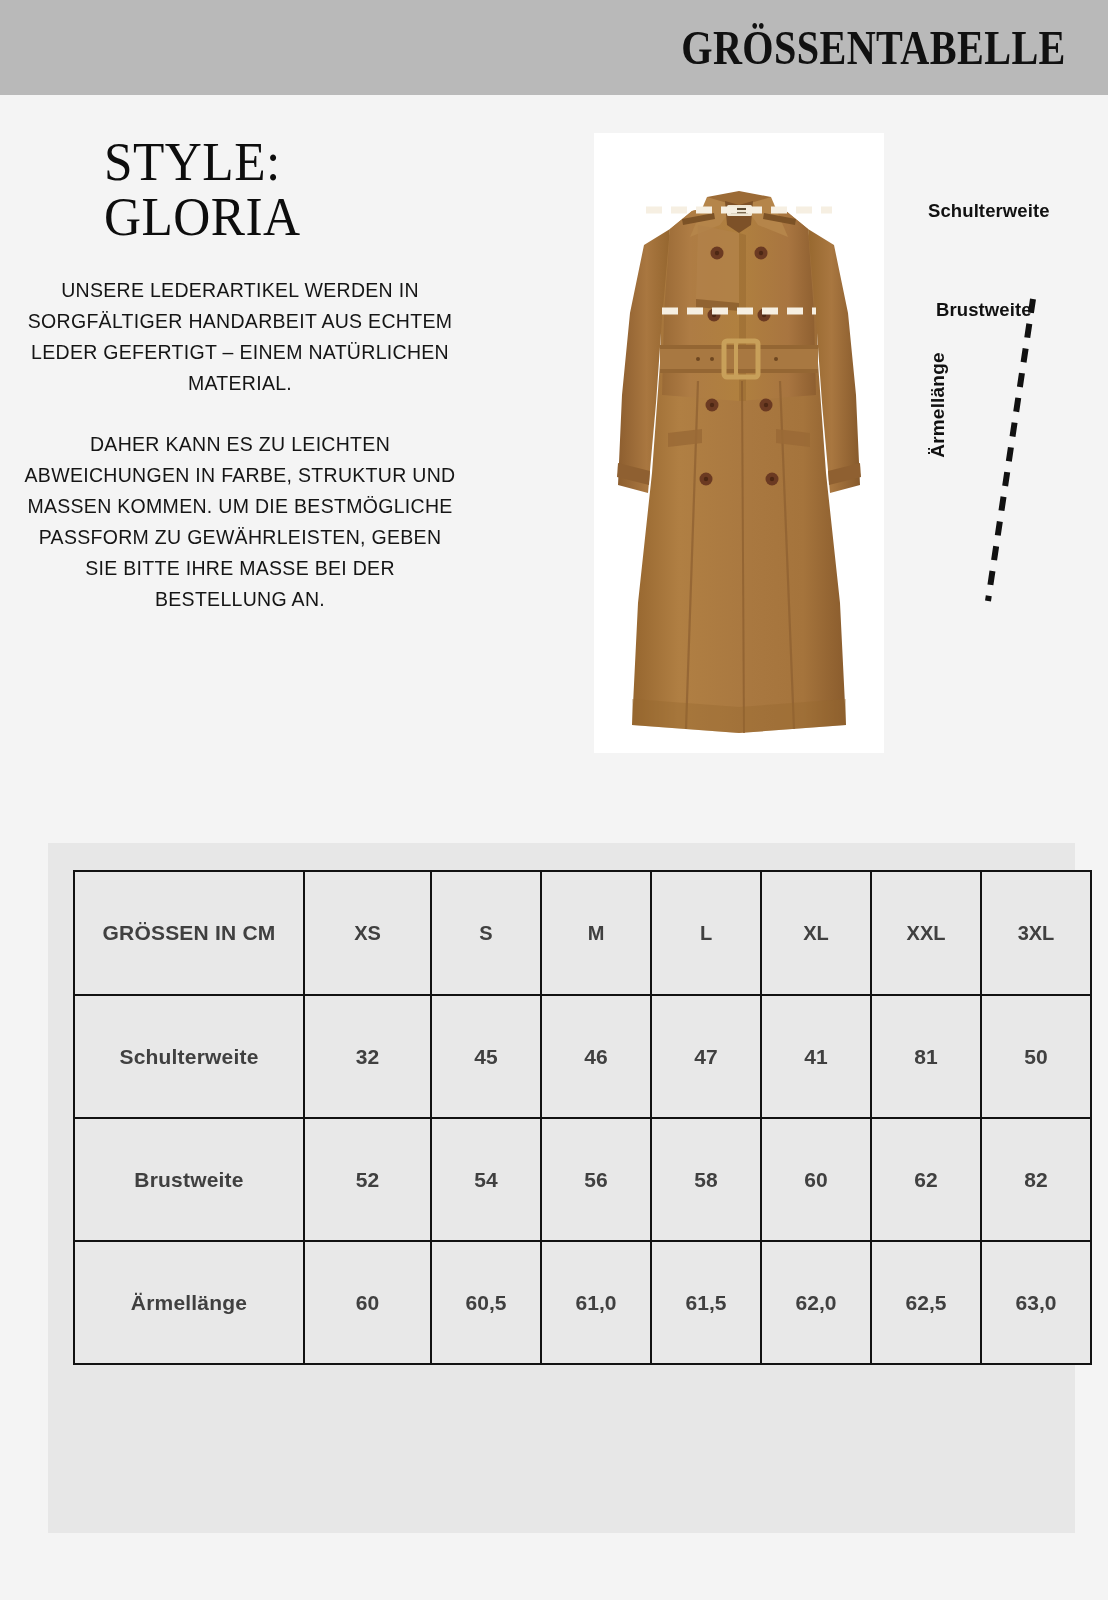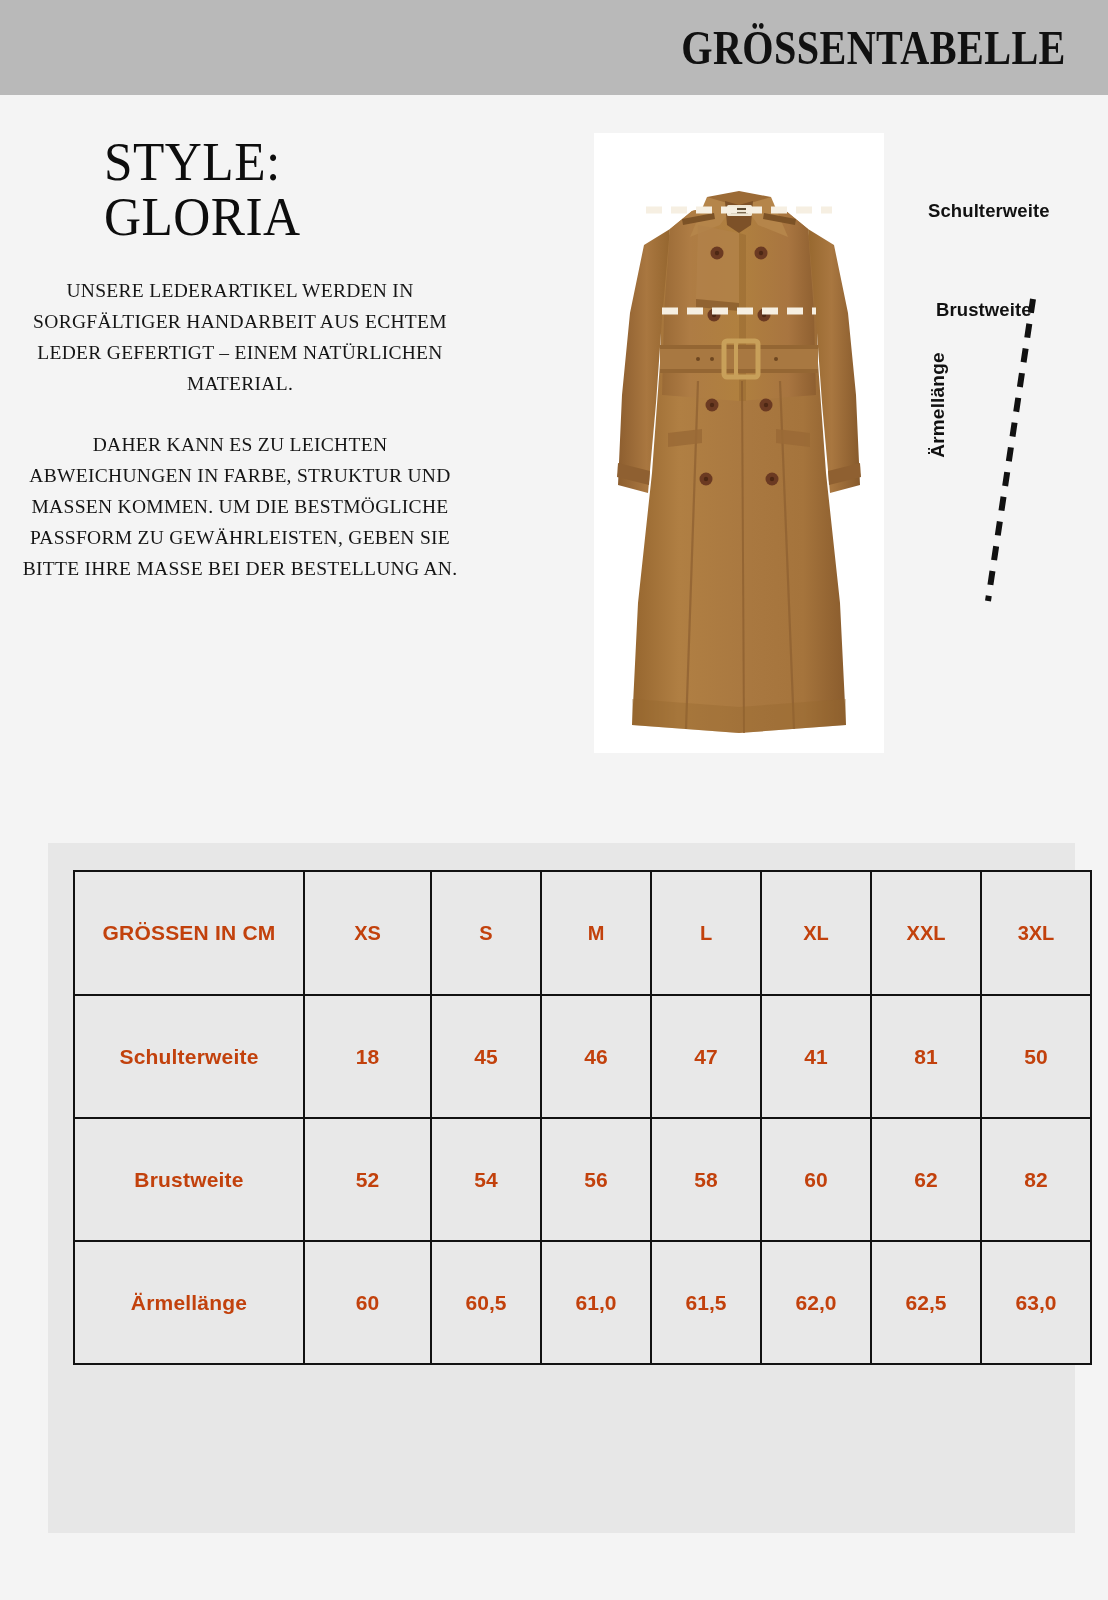--- a/index.html
+++ b/index.html
@@ -65,21 +65,21 @@
   .body-text {
     margin: 30px 0 0 0;
     text-align: center;
     font-size: 19.5px;
     line-height: 31px;
     letter-spacing: 0.3px;
     color: #151515;
     font-weight: 400;
     padding: 0 16px 0 14px;
   }
-  .body-text p { margin: 0; font-family: Liberation Serif, serif; }
+  .body-text p { margin: 0; }
   .body-text p + p { margin-top: 30px; }
 
   
   .product-area {
     position: absolute;
     left: 470px; top: 0px;
     width: 638px; height: 740px;
   }
 
   .sleeve-label {
@@ -135,21 +135,21 @@
     table-layout: fixed;
     background: #e8e8e8;
   }
   table.size-table th,
   table.size-table td {
     border: 2.5px solid #121212;
     text-align: center;
     vertical-align: middle;
     font-size: 20px;
     font-weight: 700;
-    color: #c2410c;
+    color: #404040;
     background: #e8e8e8;
     padding: 0;
     height: 121px;
   }
   table.size-table th.rowhead,
   table.size-table td.rowhead {
     width: 228px;
     font-size: 21px;
     letter-spacing: 0.2px;
   }
@@ -316,21 +316,21 @@
         <th class="szcol">M</th>
         <th class="szcol">L</th>
         <th class="szcol">XL</th>
         <th class="szcol">XXL</th>
         <th class="szcol">3XL</th>
       </tr>
     </thead>
     <tbody>
       <tr>
         <td class="rowhead">Schulterweite</td>
-        <td class="val">18</td>
+        <td class="val">32</td>
         <td class="val">45</td>
         <td class="val">46</td>
         <td class="val">47</td>
         <td class="val">41</td>
         <td class="val">81</td>
         <td class="val">50</td>
       </tr>
       <tr>
         <td class="rowhead">Brustweite</td>
         <td class="val">52</td>

